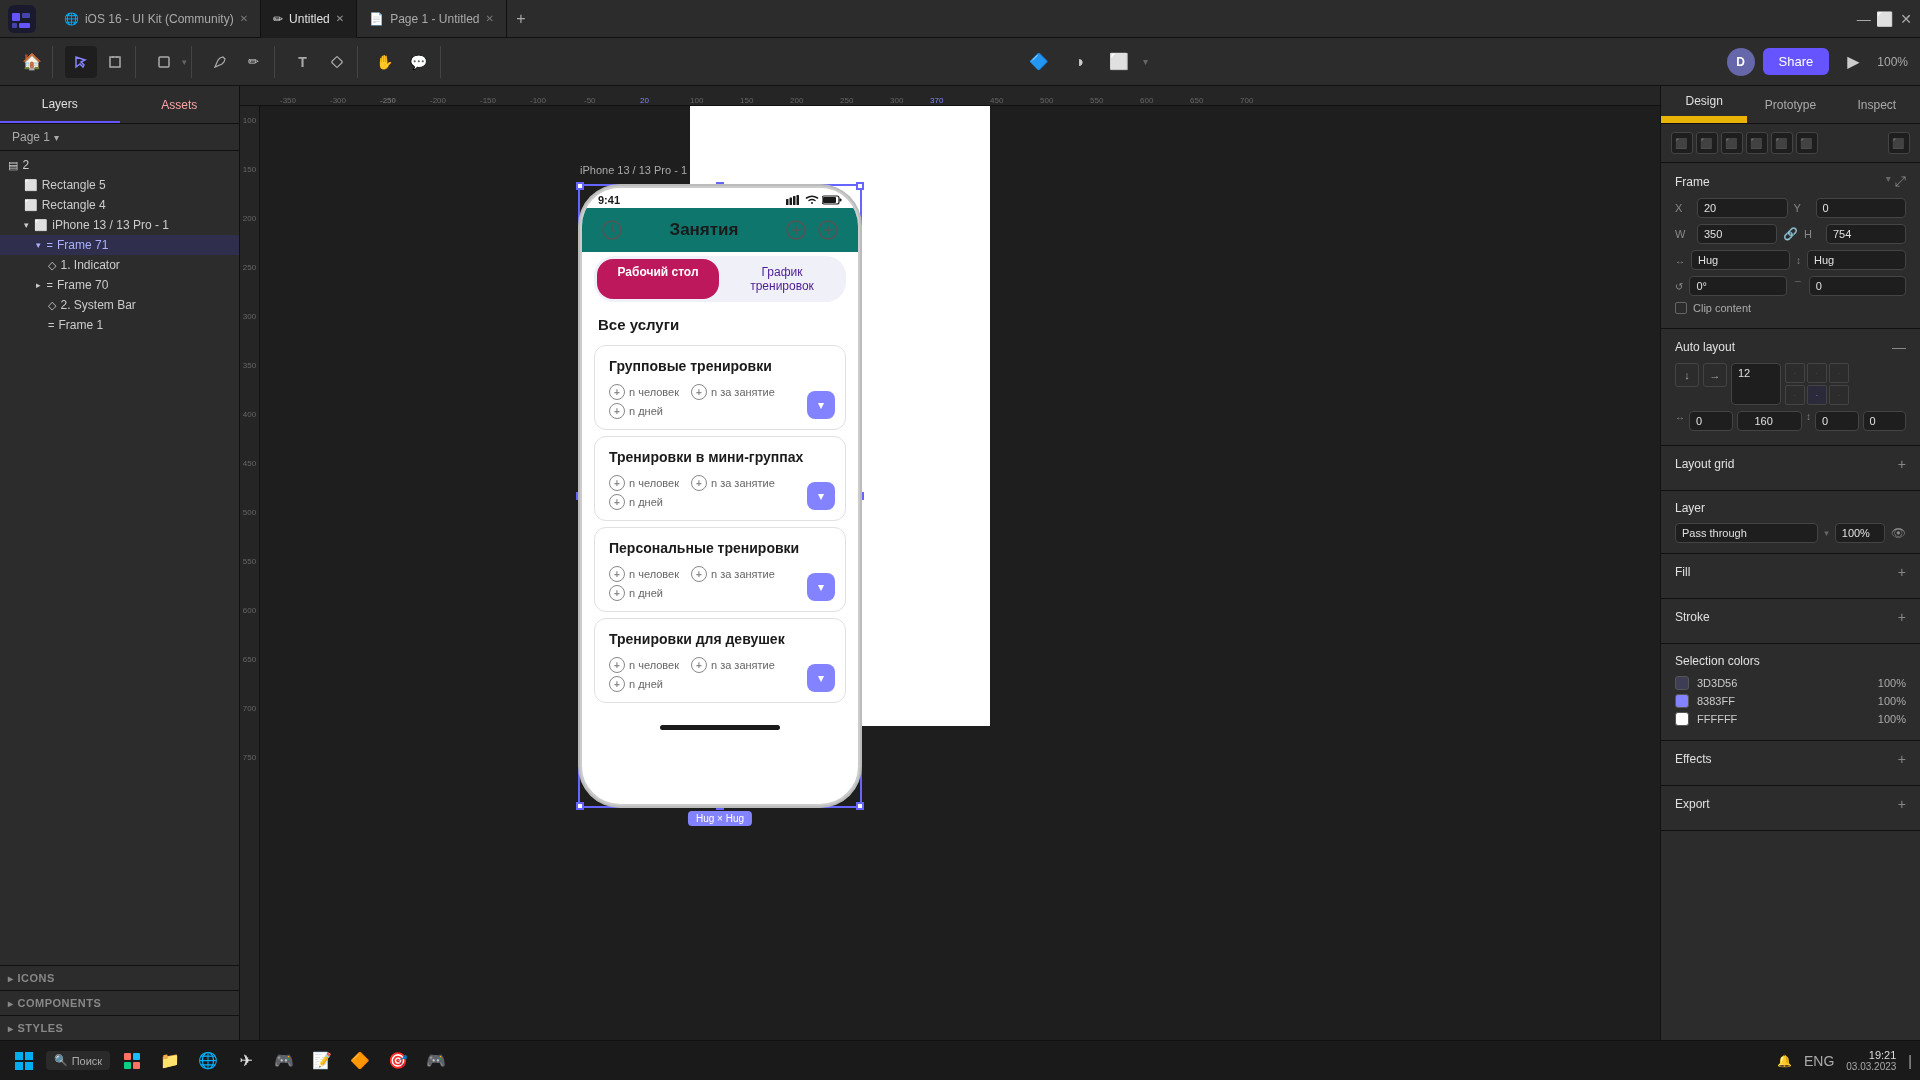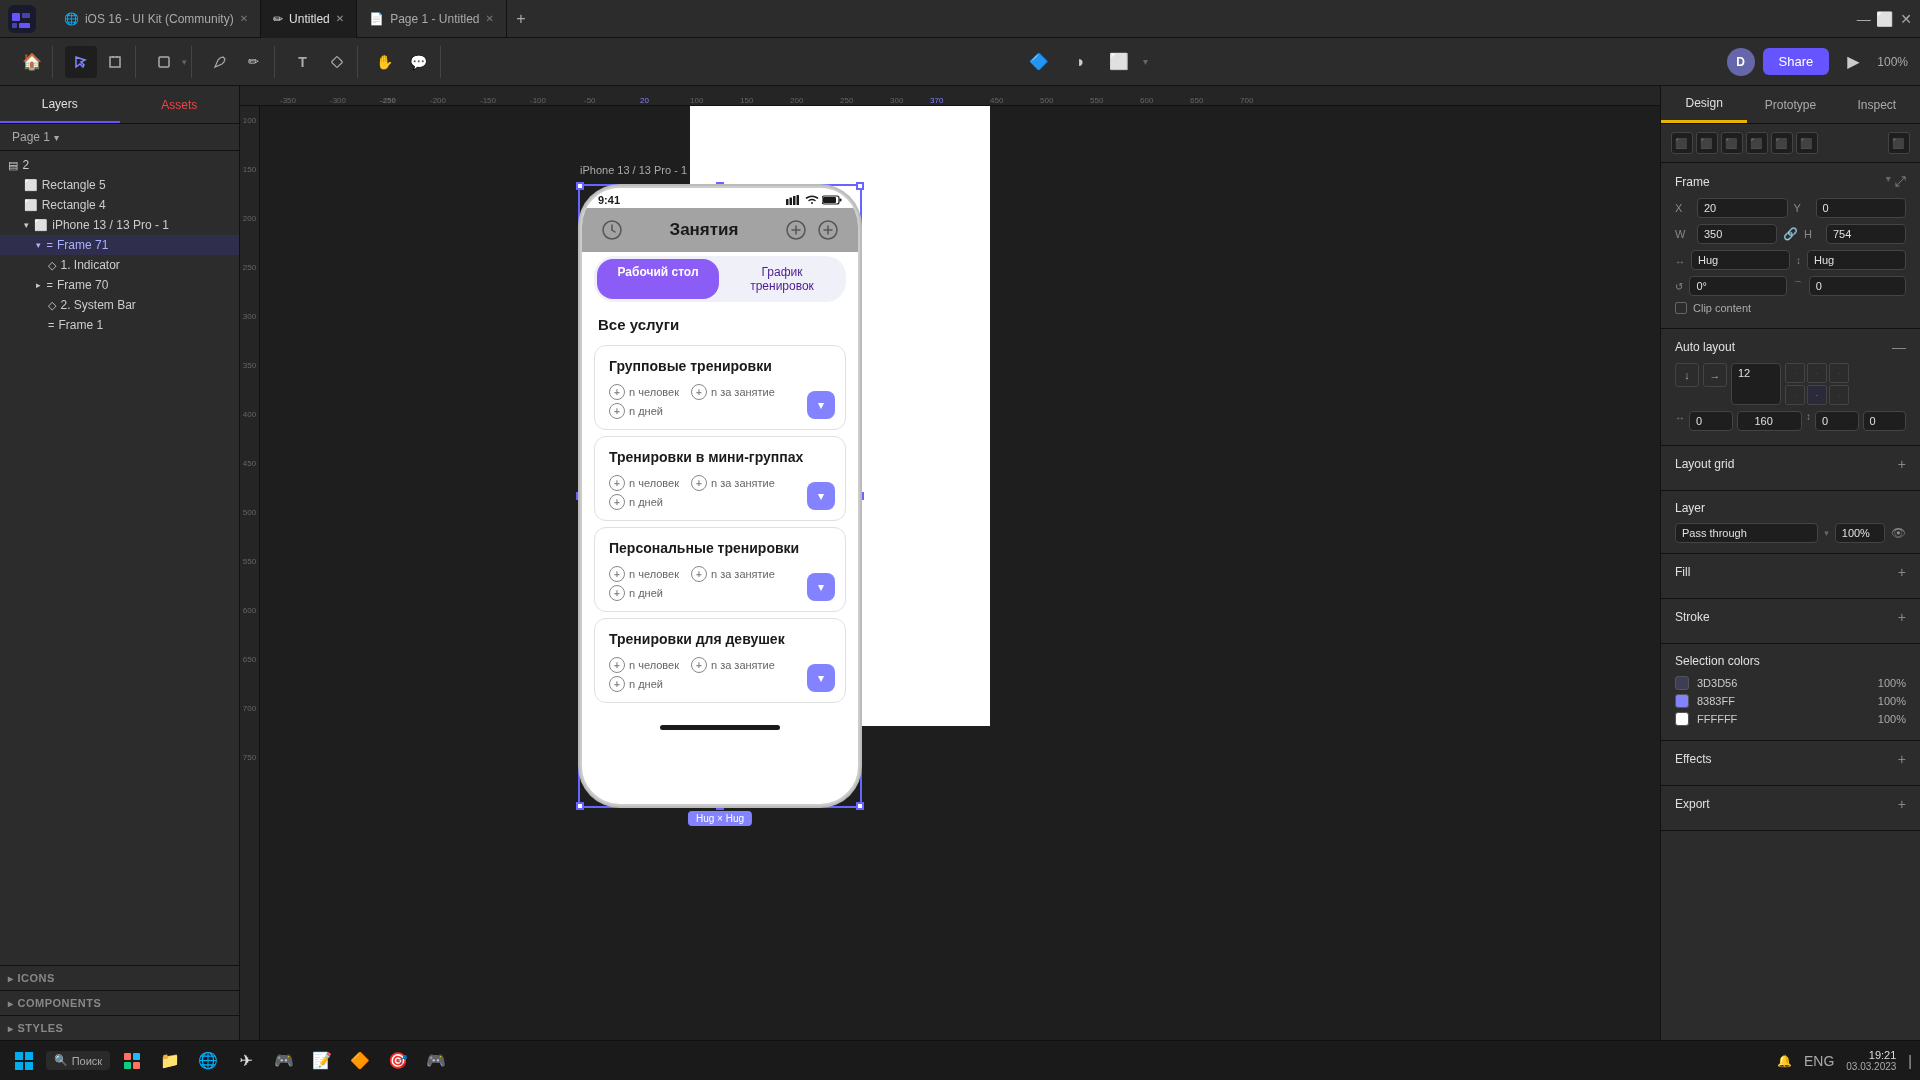--- a/index.html
+++ b/index.html
@@ -152,21 +152,21 @@
       border-bottom: 1px solid #111;
       height: 38px;
     }
     .sidebar-tab {
       flex: 1;
       display: flex;
       align-items: center;
       justify-content: center;
       font-size: 12px;
       cursor: pointer;
-      color: #ef4444;
+      color: #fca5a5;
     }
     .sidebar-tab.active {
       color: #e0e0e0;
       border-bottom: 2px solid #6655ff;
     }
     .sidebar-page-selector {
       display: flex;
       align-items: center;
       padding: 6px 12px;
       font-size: 12px;
@@ -295,21 +295,21 @@
       top: -22px;
       left: 0;
       font-size: 11px;
       color: #aaa;
     }
     .phone-header {
       display: flex;
       align-items: center;
       justify-content: space-between;
       padding: 8px 16px;
-      background: #a3a3a3;
+      background: #0f766e;
     }
     .phone-header-title {
       font-size: 17px;
       font-weight: 600;
       color: #1a1a1a;
       text-align: center;
     }
     .header-icon {
       width: 28px;
       height: 28px;
@@ -332,21 +332,21 @@
     .tab-option {
       flex: 1;
       text-align: center;
       padding: 6px 10px;
       border-radius: 16px;
       font-size: 12px;
       cursor: pointer;
       color: #4c1d95;
     }
     .tab-option.active {
-      background: #8b5cf6;
+      background: #be185d;
       color: white;
       font-weight: 600;
     }
 
     
     .services-header {
       padding: 10px 16px 6px;
       font-size: 15px;
       font-weight: 600;
       color: #1a1a1a;
@@ -454,21 +454,21 @@
       flex: 1;
       display: flex;
       align-items: center;
       justify-content: center;
       font-size: 12px;
       cursor: pointer;
       color: #aaa;
     }
     .right-tab.active {
       color: #e0e0e0;
-      border-bottom: 3px solid #eab308;
+      border-bottom: 7px solid #eab308;
     }
     .right-section {
       padding: 10px 14px;
       border-bottom: 1px solid #111;
     }
     .right-section-title {
       display: flex;
       justify-content: space-between;
       align-items: center;
       color: #aaa;

